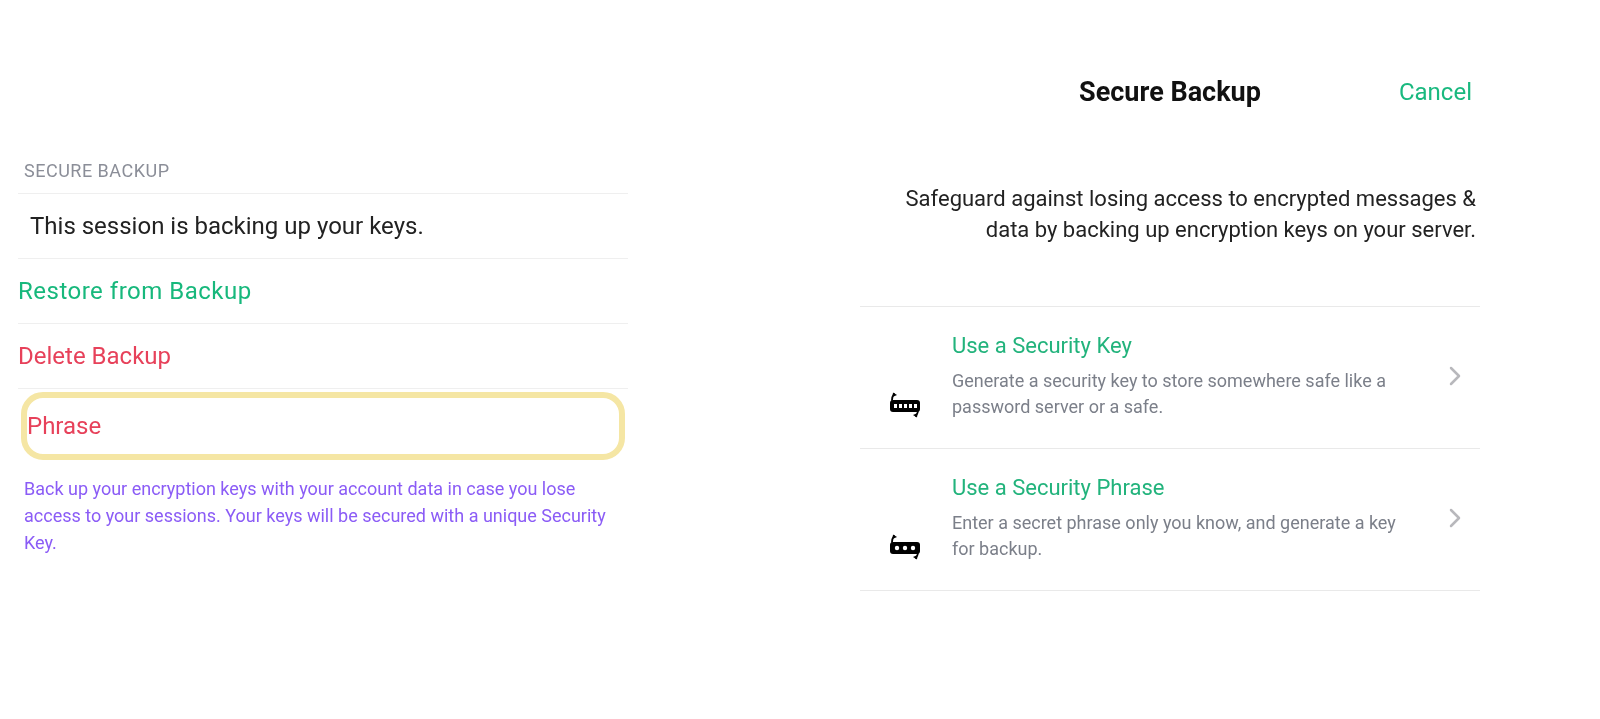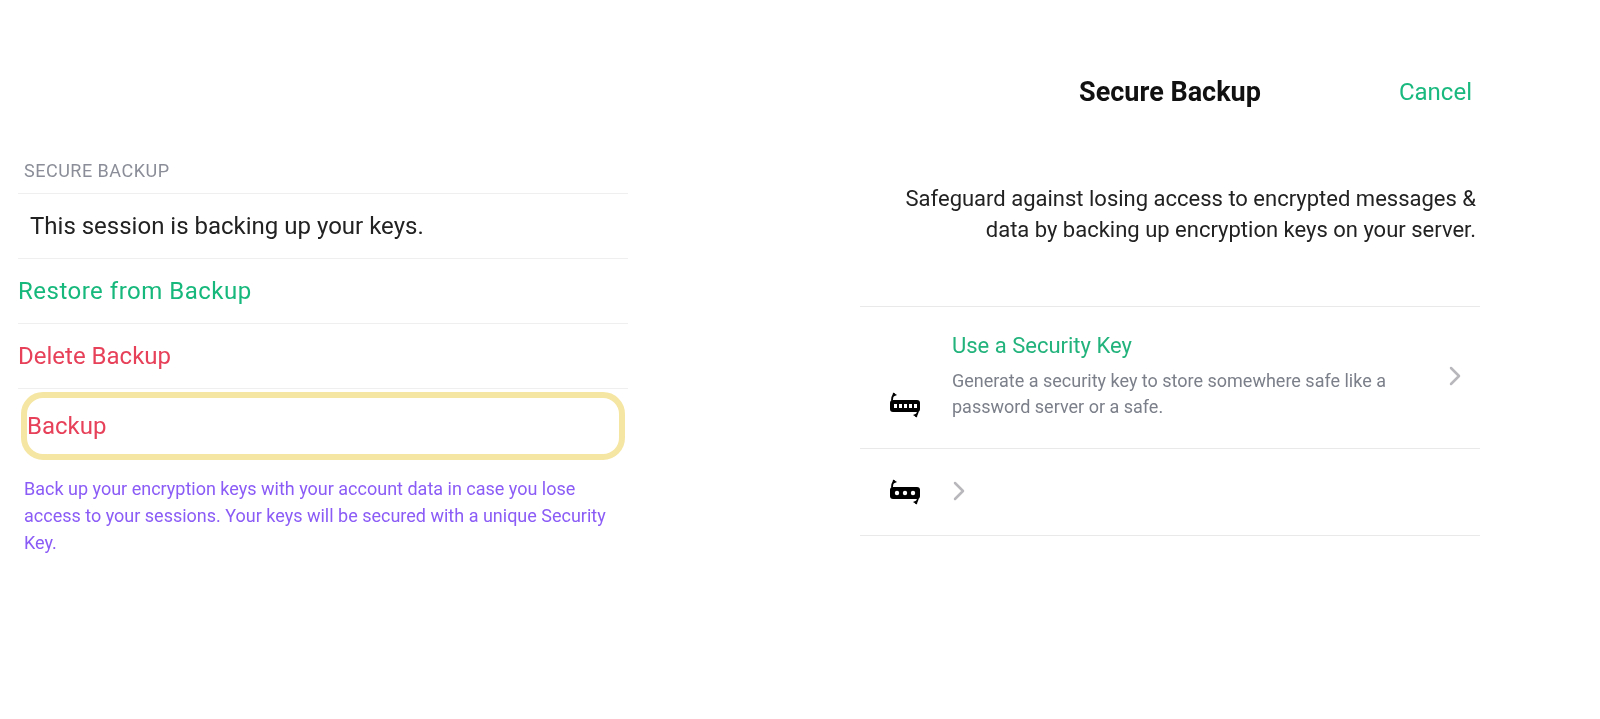--- a/index.html
+++ b/index.html
@@ -134,21 +134,21 @@
   </style>
 </head>
 <body>
 
 <div class="left-panel">
   <div class="section-header">SECURE BACKUP</div>
   <div class="status-row">This session is backing up your keys.</div>
   <div class="action-row action-green">Restore from Backup</div>
   <div class="action-row action-red">Delete Backup</div>
   <div class="highlight-wrap">
-    <div class="action-row action-red">Backup</div>
+    <div class="action-row action-red">Phrase</div>
   </div>
   <div class="help-text">Back up your encryption keys with your account data in case you lose access to your sessions. Your keys will be secured with a unique Security Key.</div>
 </div>
 
 <div class="right-panel">
   <div class="right-header">
     <div class="right-title">Secure Backup</div>
     <div class="cancel-btn">Cancel</div>
   </div>
   <div class="intro-text">Safeguard against losing access to encrypted messages &amp; data by backing up encryption keys on your server.</div>
@@ -187,20 +187,24 @@
           <path d="M 8 4 A 10 10 0 0 0 6 10" stroke="#000" stroke-width="1.8" fill="none" stroke-linecap="round"></path>
           <polygon points="7,2.5 11,5 6.5,7" fill="#000"></polygon>
           <rect x="4" y="10" width="30" height="12" rx="3" fill="#000"></rect>
           <circle cx="11" cy="16" r="2.2" fill="#fff"></circle>
           <circle cx="19" cy="16" r="2.2" fill="#fff"></circle>
           <circle cx="27" cy="16" r="2.2" fill="#fff"></circle>
           <path d="M 30 26 A 10 10 0 0 0 32 20" stroke="#000" stroke-width="1.8" fill="none" stroke-linecap="round"></path>
           <polygon points="31,27.5 27,25 31.5,23" fill="#000"></polygon>
         </svg>
       </div>
+      <div class="option-body">
+        <div class="option-title">Use a Security Phrase</div>
+        <div class="option-desc">Enter a secret phrase only you know, and generate a key for backup.</div>
+      </div>
       <div class="chevron">
         <svg width="14" height="22" viewBox="0 0 14 22">
             <path d="M3 3 L11 11 L3 19" stroke="#b8b8bc" stroke-width="2.5" fill="none" stroke-linecap="round" stroke-linejoin="round"></path>
           </svg>
       </div>
     </div>
 
   </div>
 </div>
 

